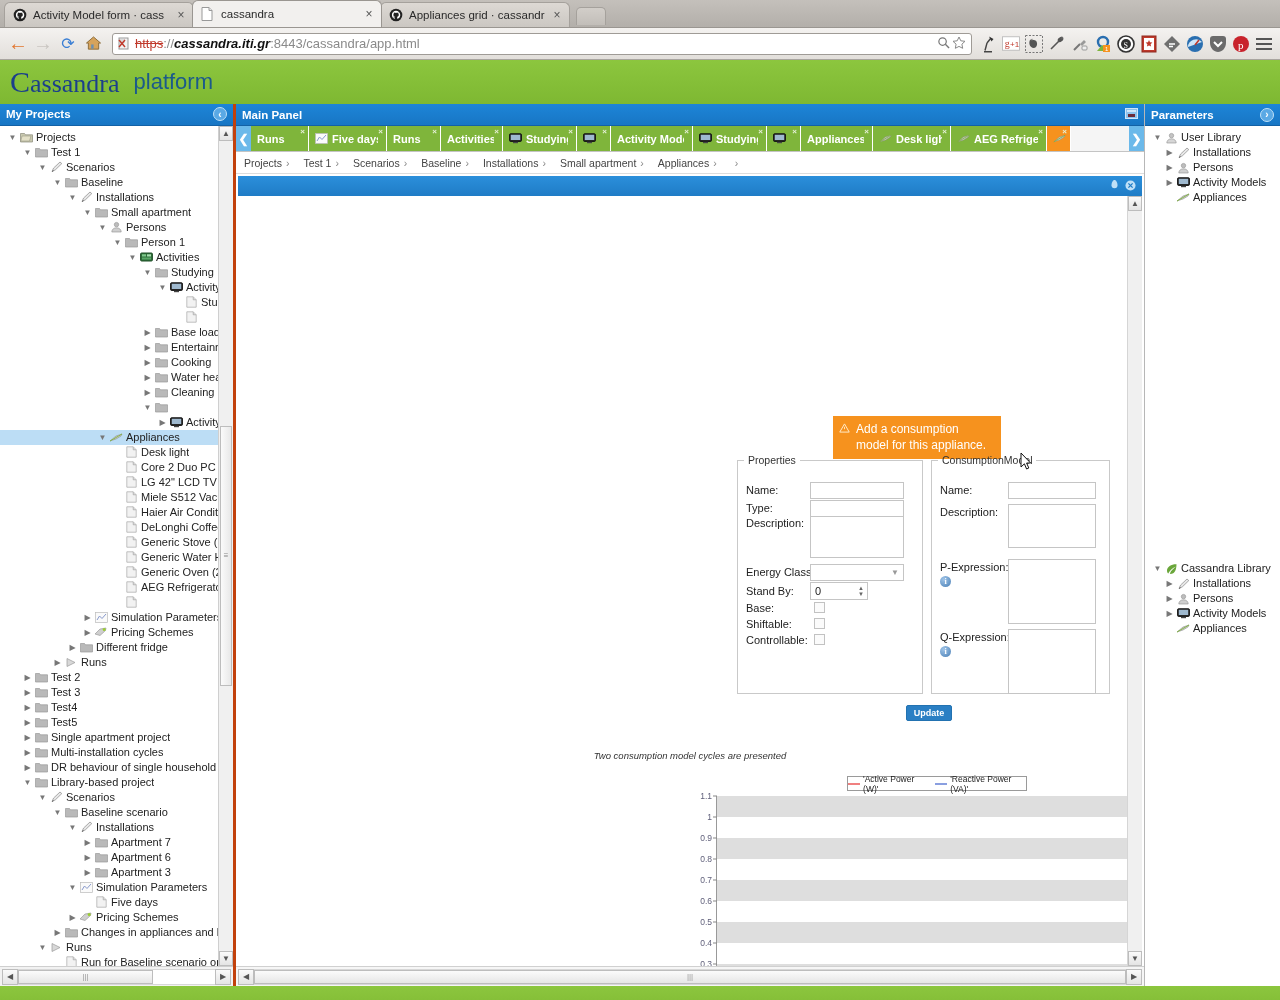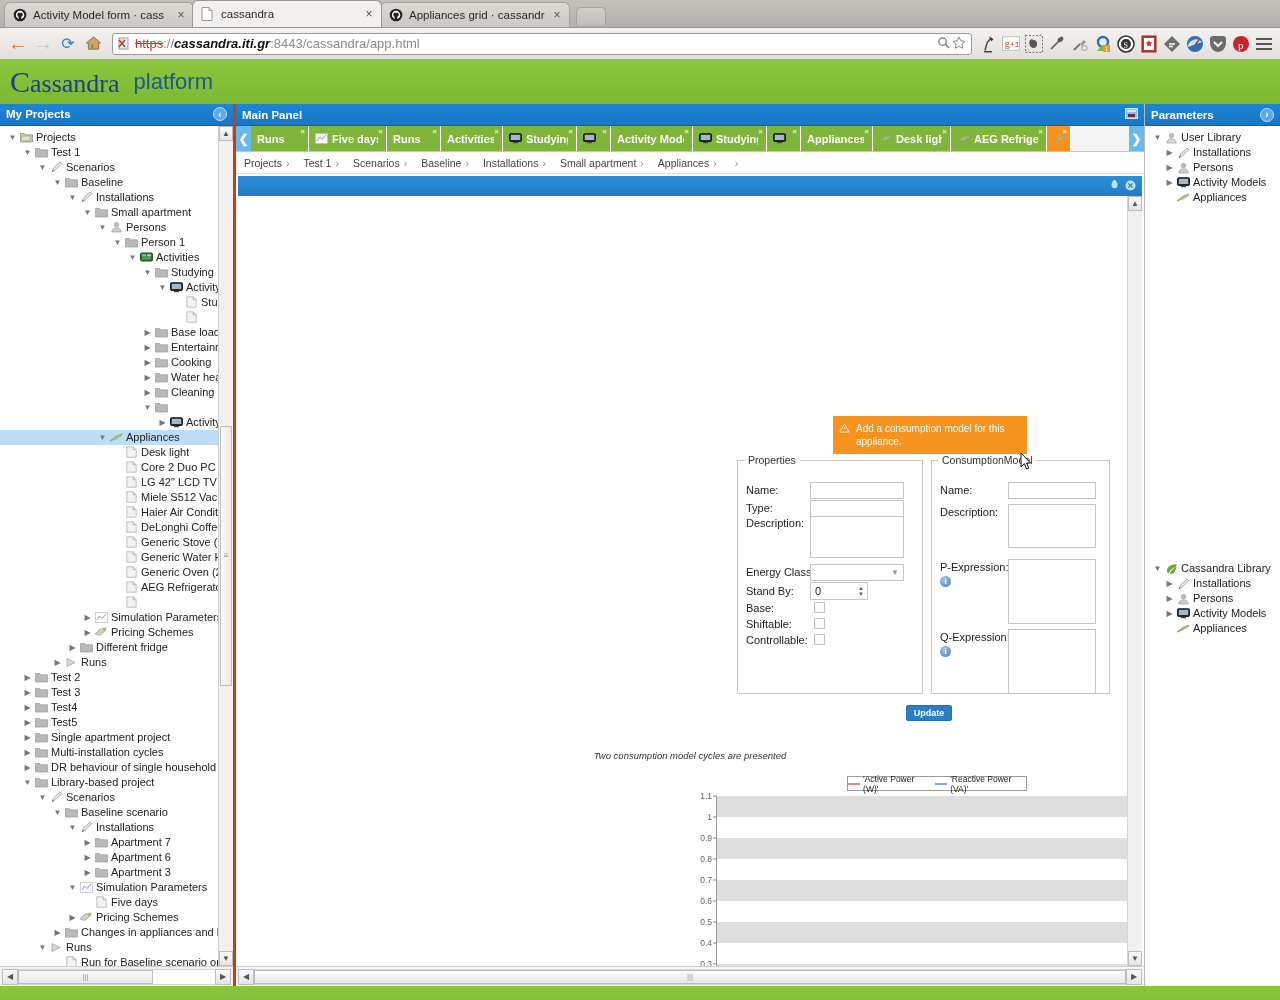--- a/index.html
+++ b/index.html
@@ -223,22 +223,22 @@
   .content-area {
     flex: 1 1 auto; background: #fff; position: relative; overflow: hidden;
     margin: 0 2px;
   }
   .content-scroll-v {
     position: absolute; right: 0; top: 0; bottom: 0; width: 15px;
     background: #f0f0f0; border-left: 1px solid #d5d5d5;
   }
 
   .warning-box {
-    position: absolute; left: 595px; top: 220px; width: 194px;
-    background: #f6921e; color: #fff; font-size: 10px;
+    position: absolute; left: 595px; top: 220px; width: 168px;
+    background: #f6921e; color: #fff; font-size: 12px;
     padding: 6px 8px 6px 6px; display: flex; gap: 5px; line-height: 1.3;
   }
   .warning-box .warn-ico { flex: 0 0 12px; font-size: 11px; color: #ffe9c7; }
 
   fieldset.grp {
     position: absolute; border: 1px solid #c9c9c9; margin: 0; padding: 0;
     background: #fff;
   }
   fieldset.grp > legend {
     font-size: 10.5px; color: #333; padding: 0 4px; margin-left: 6px;

